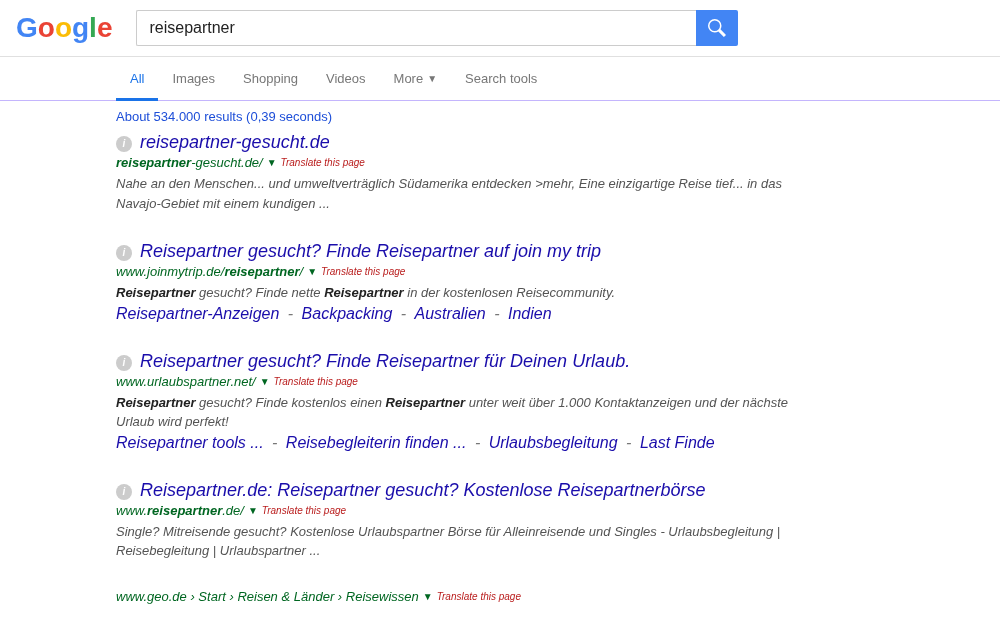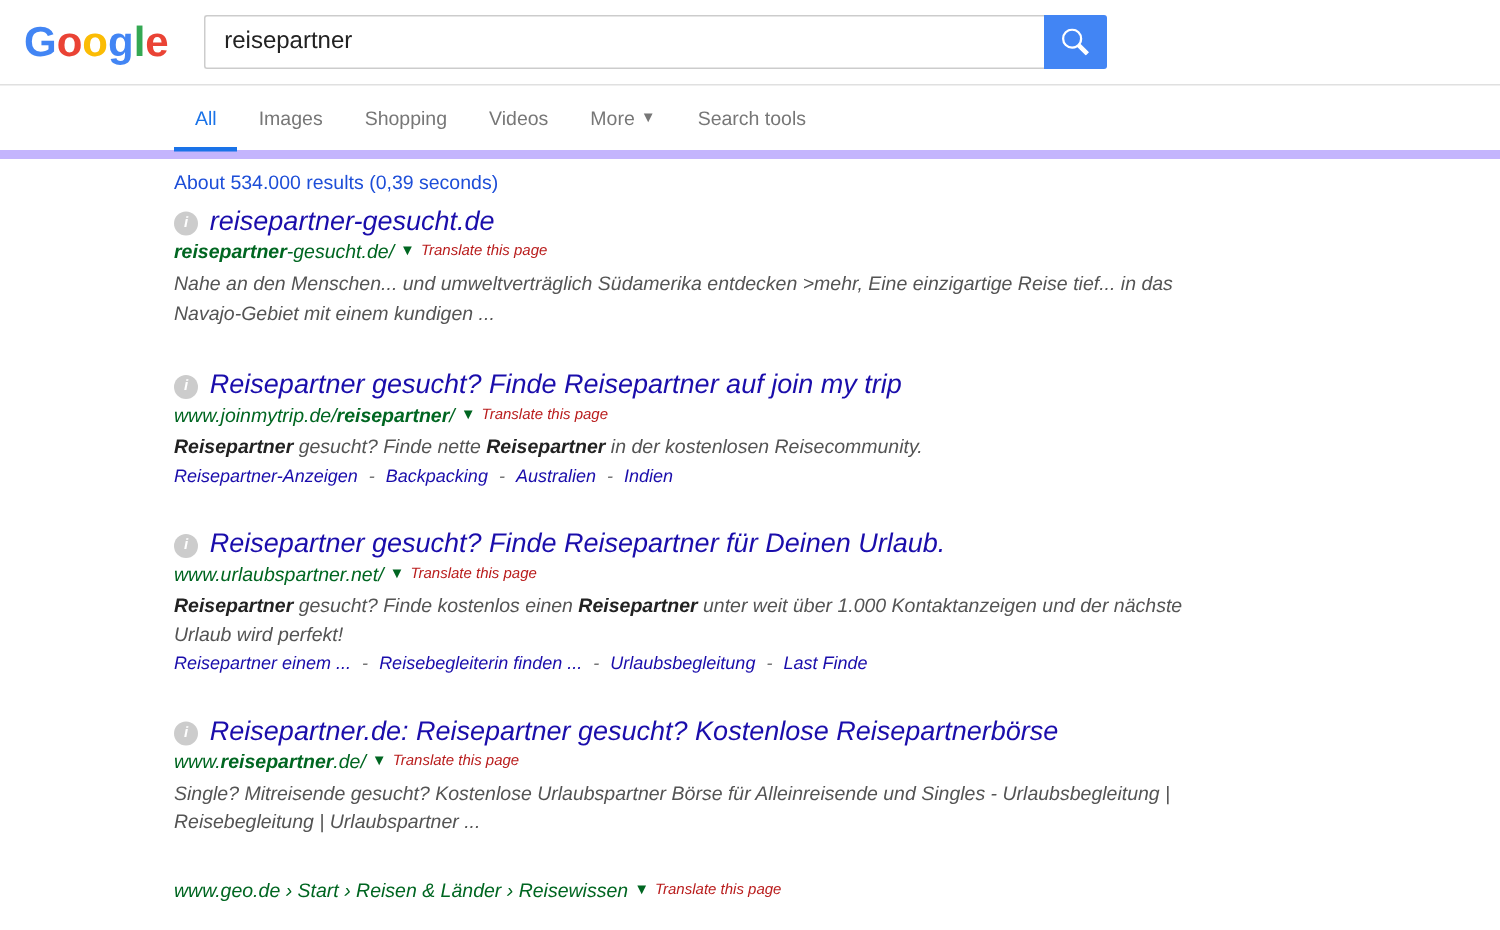--- a/index.html
+++ b/index.html
@@ -25,21 +25,21 @@
       width: 42px;
       height: 36px;
       background: #4285f4;
       border: none;
       border-radius: 0 2px 2px 0;
       cursor: pointer;
       display: flex; align-items: center; justify-content: center;
     }
 
     
-    #nav-bar { display: flex; align-items: flex-end; padding: 0 116px; border-bottom: 6px solid #c4b5fd; margin-top: 2px; }
+    #nav-bar { display: flex; align-items: flex-end; padding: 0 116px; border-bottom: 1px solid #c4b5fd; margin-top: 2px; }
     .nav-tab {
       padding: 12px 14px;
       font-size: 13px;
       color: #777;
       cursor: pointer;
       text-decoration: none;
       display: flex; align-items: center; gap: 4px;
       border-bottom: 3px solid transparent;
       margin-bottom: -1px;
     }
@@ -77,21 +77,21 @@
       text-decoration: none;
     }
     .result-title-row { margin-bottom: 2px; }
     .result-url-row { font-size: 13px; color: #006621; margin-bottom: 4px; display: flex; align-items: center; gap: 4px; flex-wrap: wrap; }
     .result-url { color: #006621; }
     .result-url strong { color: #006621; }
     .translate-arrow { font-size: 10px; color: #006621; }
     .translate-link { color: #b91c1c; font-size: 10px; cursor: pointer; text-decoration: none; }
     .result-desc { font-size: 13px; color: #545454; line-height: 1.5; }
     .result-desc strong { color: #222; }
-    .result-links { font-size: 12px; color: #1a0dab; margin-top: 2px; }
+    .result-links { font-size: 16px; color: #1a0dab; margin-top: 2px; }
     .result-links a { color: #1a0dab; text-decoration: none; cursor: pointer; }
     .result-links span { color: #777; margin: 0 4px; }
   </style>
 </head>
 <body>
 
 <div id="header">
   <div id="logo">
     <span style="color:#4285f4;font-size:28px;font-weight:bold;">G</span>
       <span style="color:#ea4335;font-size:28px;font-weight:bold;">o</span>
@@ -178,21 +178,21 @@
       <span class="result-info-icon">i</span>
       <a class="result-title">Reisepartner gesucht? Finde Reisepartner für Deinen Urlaub.</a>
     </div>
     <div class="result-url-row">
       <span class="result-url">www.urlaubspartner.net/</span>
       <span class="translate-arrow">▼</span>
       <a class="translate-link">Translate this page</a>
     </div>
     <div class="result-desc"><strong>Reisepartner</strong> gesucht? Finde kostenlos einen <strong>Reisepartner</strong> unter weit über 1.000 Kontaktanzeigen und der nächste Urlaub wird perfekt!</div>
     <div class="result-links">
-      <a>Reisepartner einem ...</a>
+      <a>Reisepartner tools ...</a>
       <span> - </span>
       <a>Reisebegleiterin finden ...</a>
       <span> - </span>
       <a>Urlaubsbegleitung</a>
       <span> - </span>
       <a>Last Finde</a>
     </div>
   </div>
 
   <div class="result-item">

